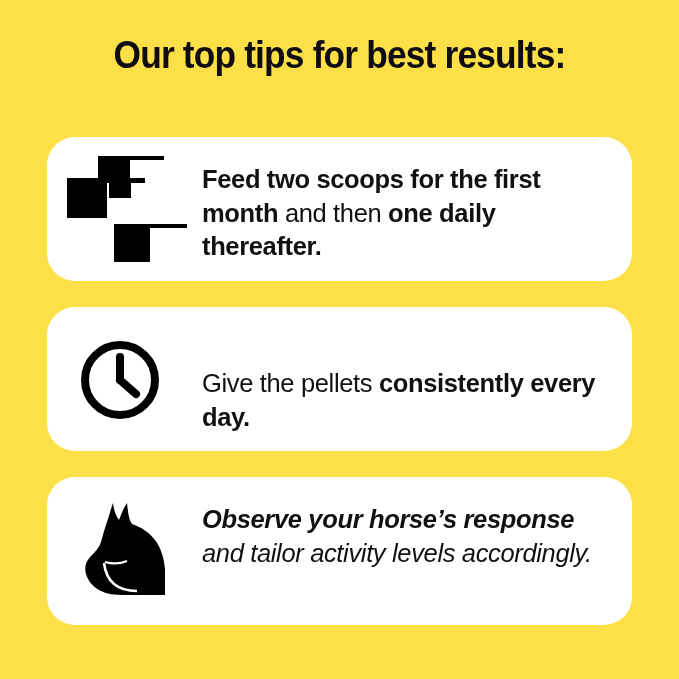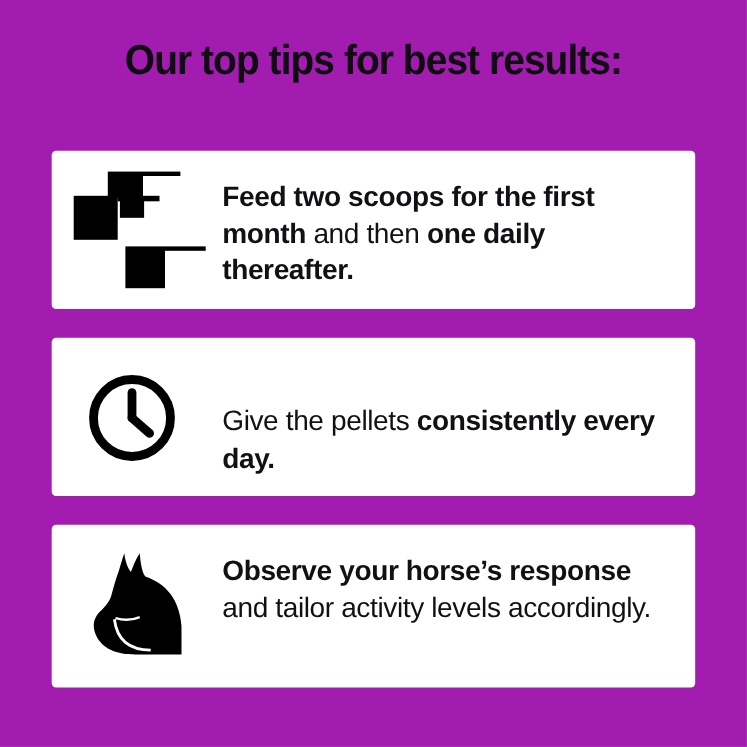--- a/index.html
+++ b/index.html
@@ -10,21 +10,21 @@
     width: 679px;
     height: 679px;
     background: #dcc5ee;
     font-family: "Liberation Sans", sans-serif;
     overflow: hidden;
   }
   .page {
     position: relative;
     width: 679px;
     height: 679px;
-    background: #a21caf;
+    background: #fde047;
   }
   .page-title {
     position: absolute;
     left: 0;
     top: 33px;
     width: 679px;
     text-align: center;
     font-family: "Liberation Sans", sans-serif;
     font-weight: bold;
     font-size: 38px;
@@ -38,29 +38,29 @@
     position: absolute;
     left: 47px;
     top: 137px;
     width: 585px;
   }
   .tip-card {
     position: relative;
     box-sizing: border-box;
     width: 585px;
     background: #ffffff;
-    border-radius: 4px;
+    border-radius: 28px;
     margin-bottom: 26px;
     display: flex;
     align-items: flex-start;
     padding: 0;
   }
   .tip-card.c1 { height: 144px; }
   .tip-card.c2 { height: 144px; align-items: center; }
-  .tip-card.c3 { height: 148px; }
+  .tip-card.c3 { height: 148px; font-style: italic; }
 
   .icon-slot {
     position: relative;
     flex: 0 0 155px;
     height: 100%;
   }
   .text-slot {
     flex: 1 1 auto;
     padding-right: 18px;
     color: #111014;

